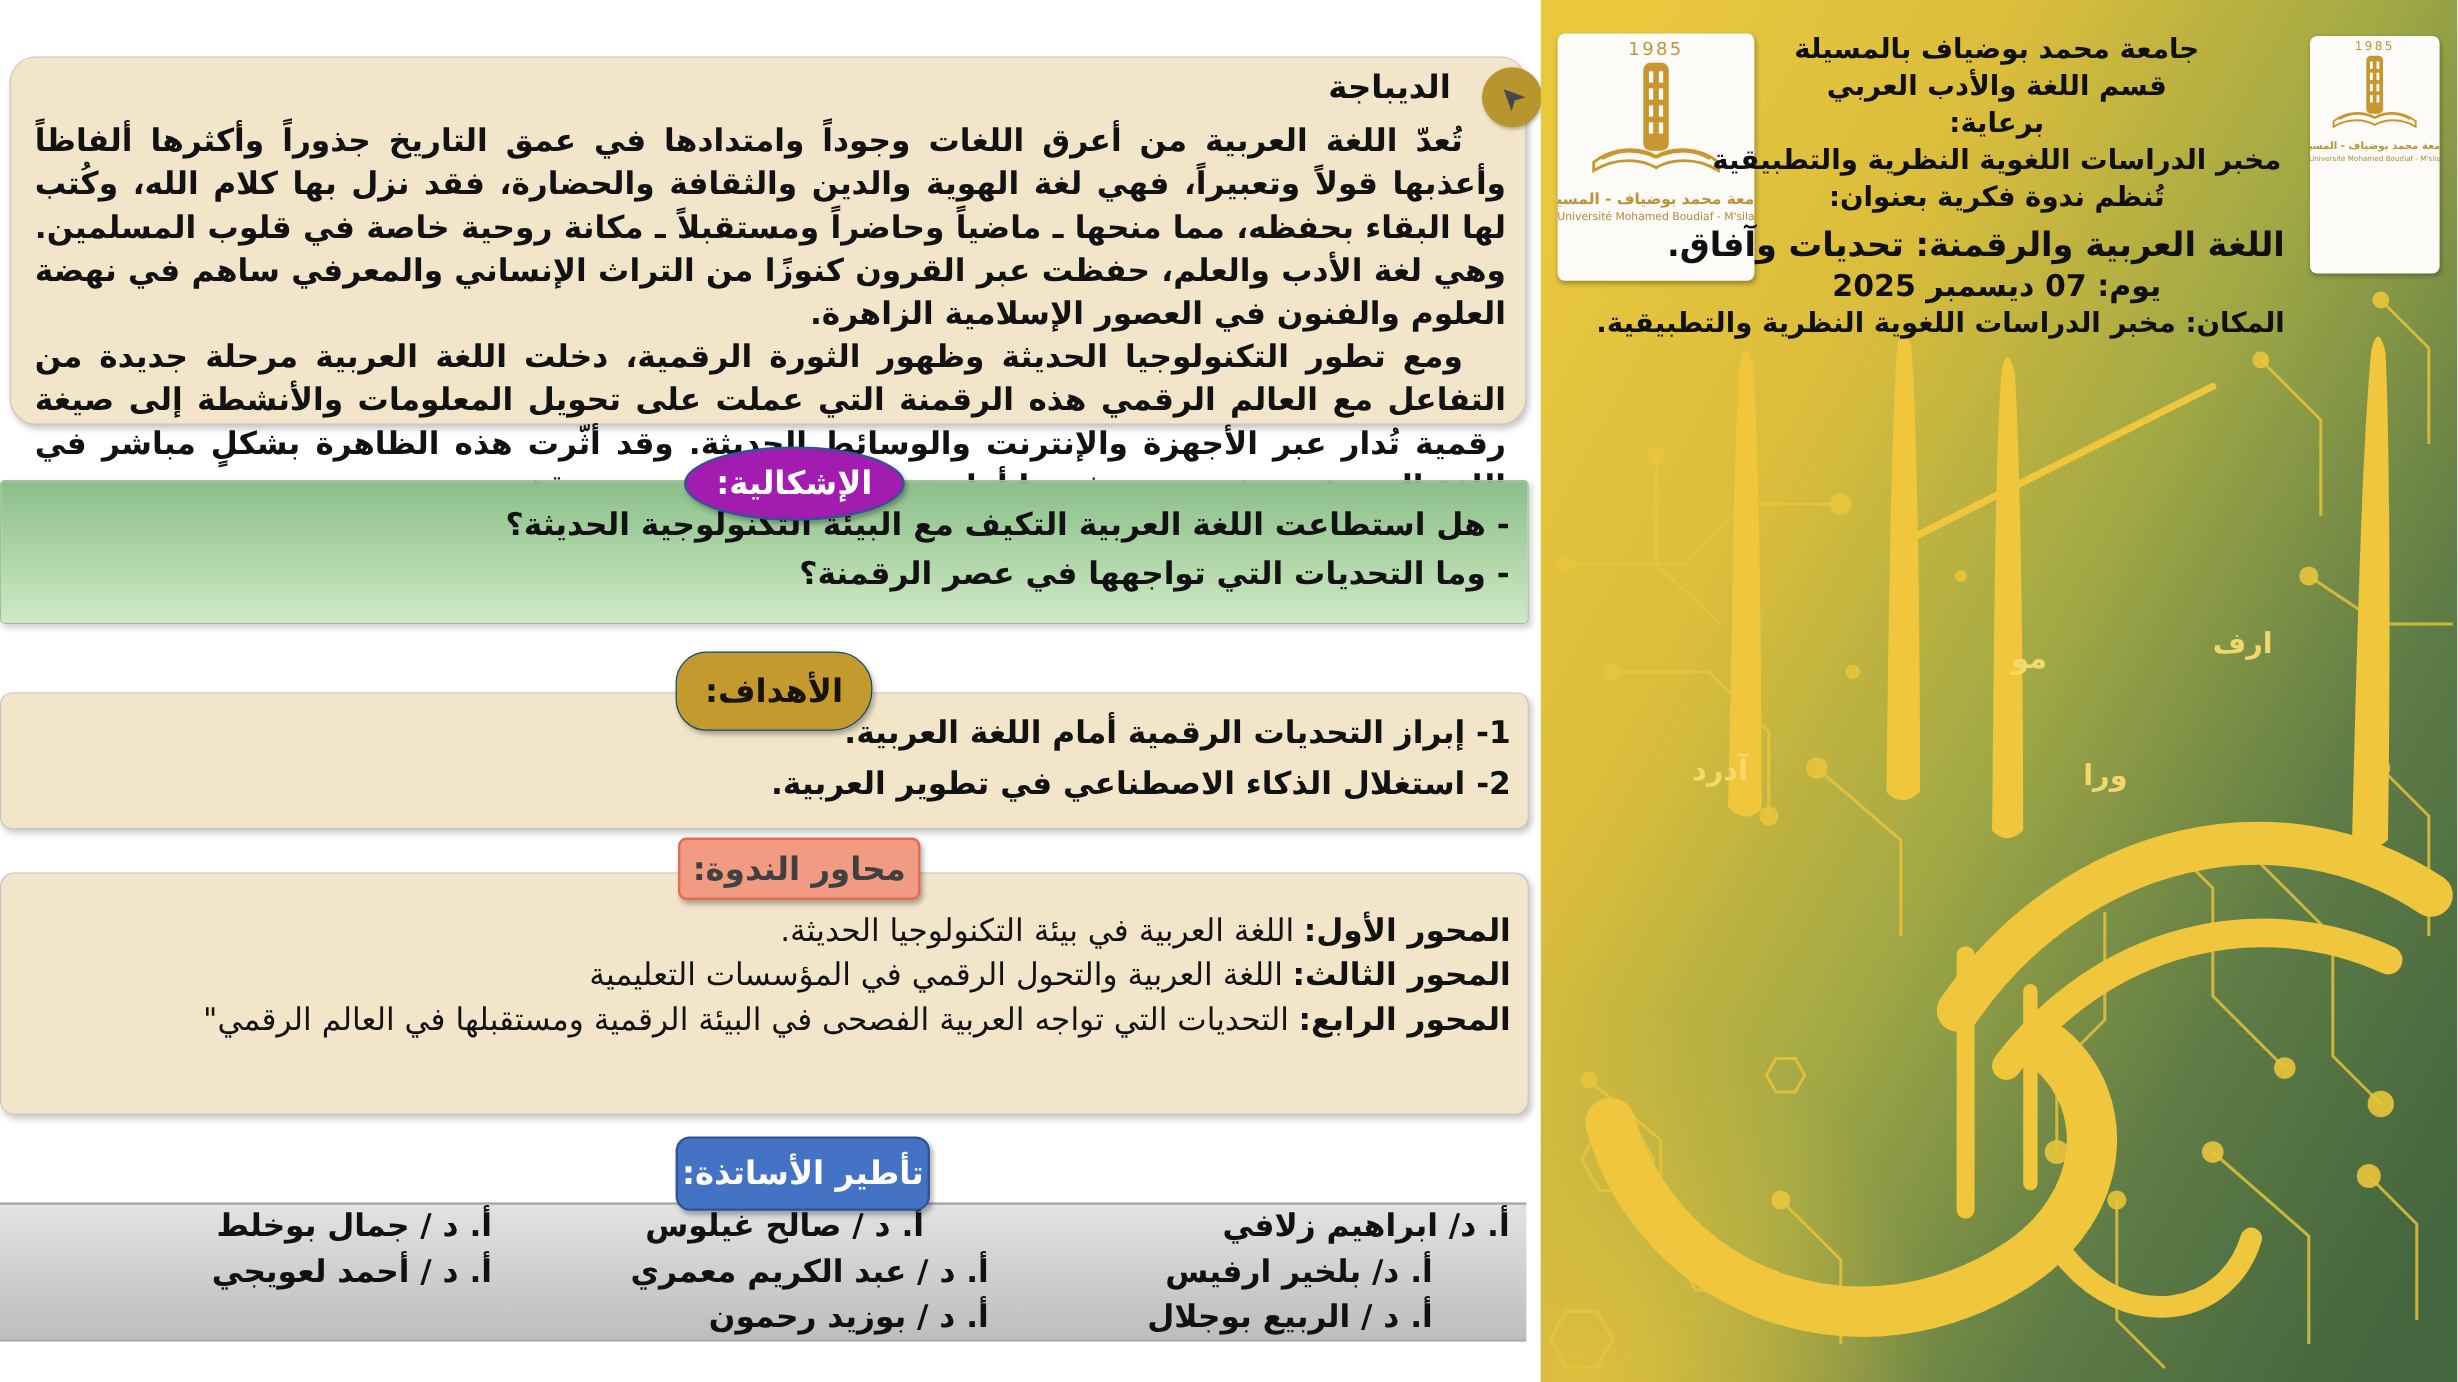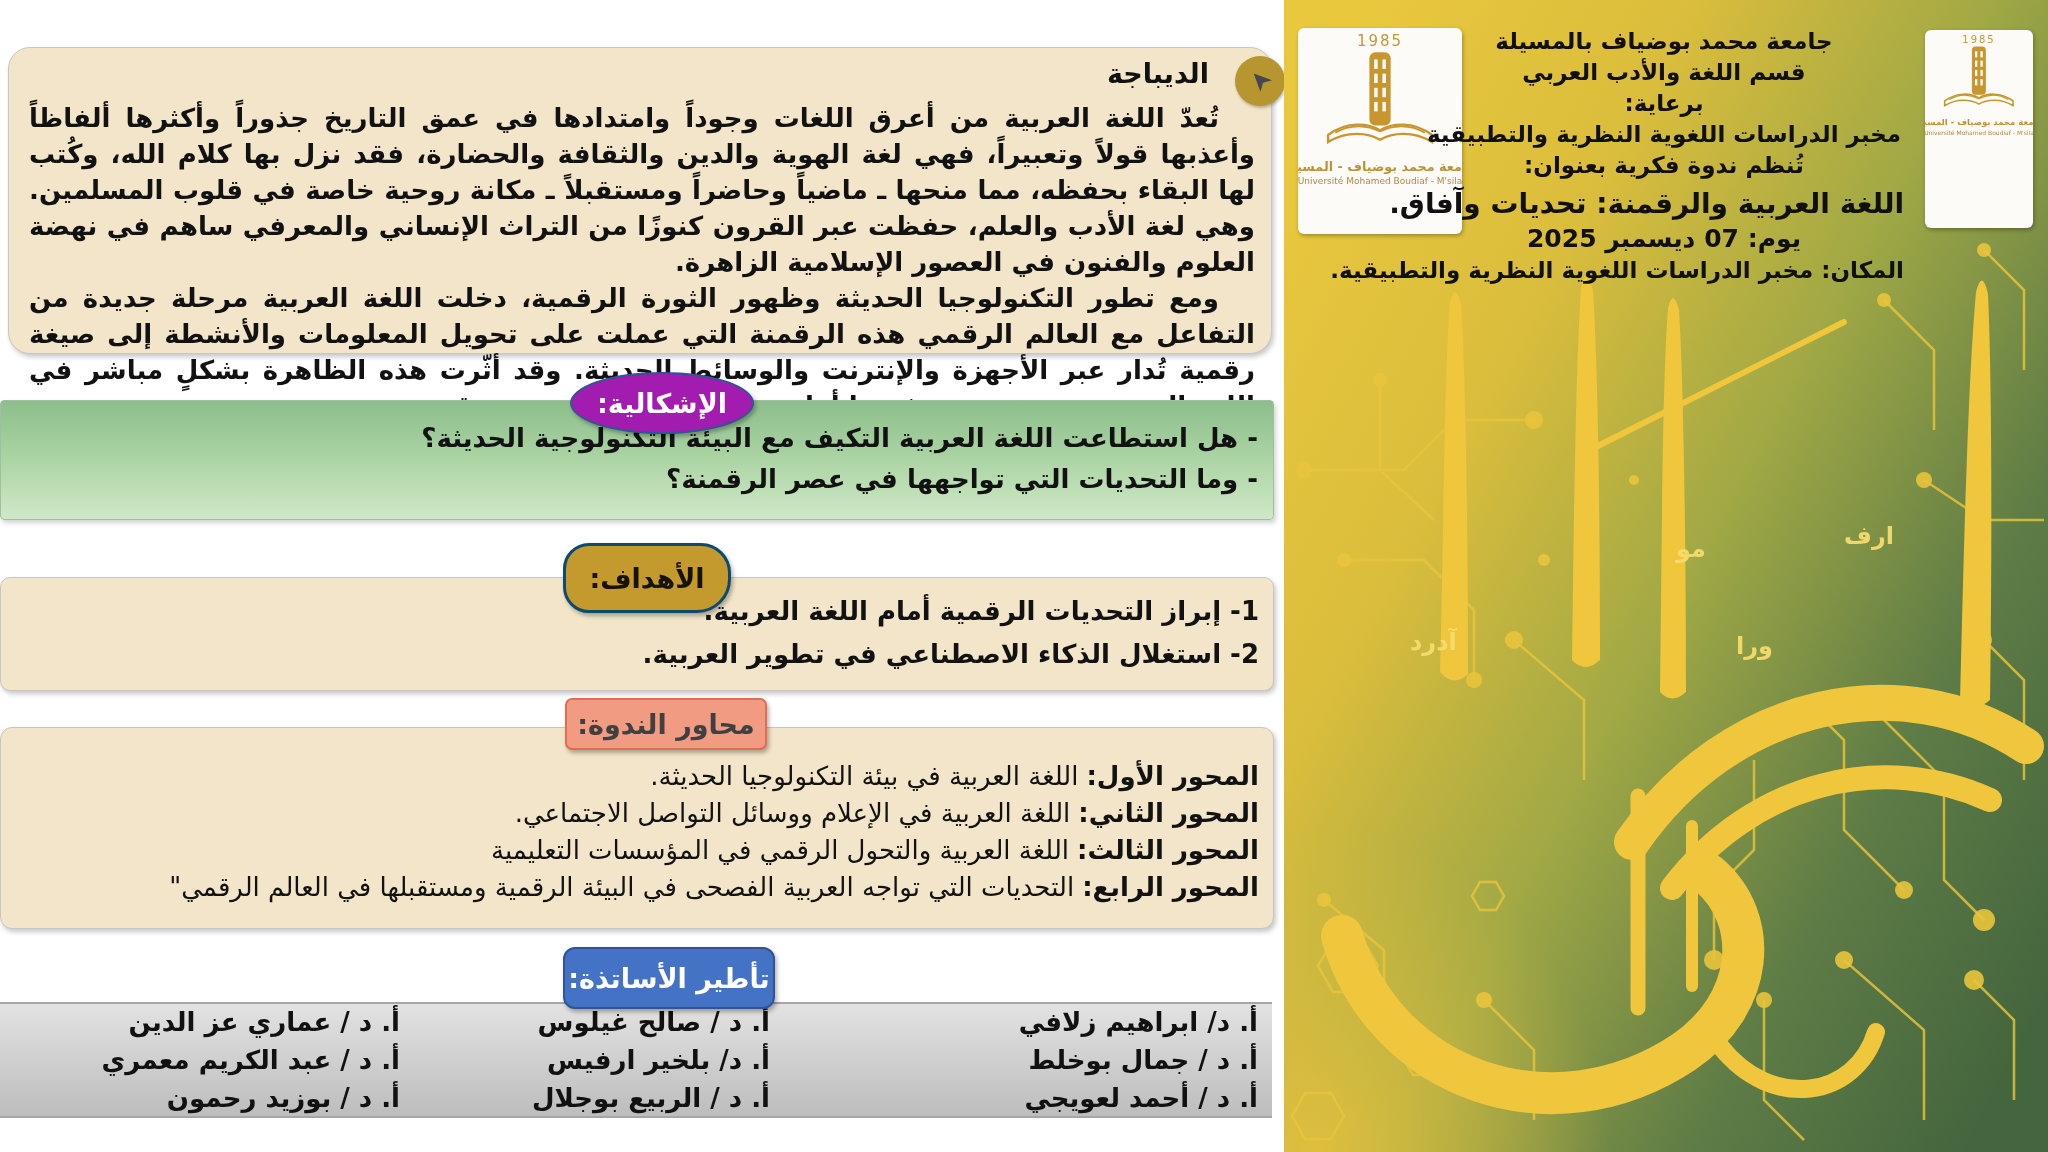--- a/index.html
+++ b/index.html
@@ -18,21 +18,21 @@
   
   .green-box{position:absolute;left:0;top:400px;width:1272px;height:118px;border:1px solid #9FBf9F;border-radius:4px;
              background:linear-gradient(to bottom,#8CBE8C 0%,#A9D2A2 45%,#CFE9C7 100%);box-shadow:2px 3px 5px rgba(0,0,0,.18);}
   .oval-label{position:absolute;left:570px;top:372px;width:180px;height:58px;border-radius:50%;
               background:#a21caf;border:2px solid #2F5597;display:flex;align-items:center;justify-content:center;
               color:#fff;font-size:27px;font-weight:bold;box-shadow:2px 3px 4px rgba(0,0,0,.3);direction:rtl;}
   .q-lines{position:absolute;left:0;top:418px;width:1272px;direction:rtl;}
   .q-line{text-align:right;padding-right:14px;font-size:26px;font-weight:bold;color:#121212;line-height:41px;}
   
   .gold-label{position:absolute;left:563px;top:543px;width:162px;height:64px;border-radius:26px 30px 34px 26px;
-              background:#C49A2F;border:3px solid #0c4a6e;display:flex;align-items:center;justify-content:center;
+              background:#C49A2F;border:1px solid #0c4a6e;display:flex;align-items:center;justify-content:center;
               color:#161204;font-size:27px;font-weight:bold;box-shadow:2px 3px 4px rgba(0,0,0,.3);direction:rtl;}
   .objectives-box{left:0;top:577px;width:1272px;height:112px;border-radius:10px;}
   .obj-lines{position:absolute;top:12px;right:0;left:0;direction:rtl;}
   .obj-line{text-align:right;padding-right:14px;font-size:26px;font-weight:bold;color:#121212;line-height:43px;}
   
   .salmon-label{position:absolute;left:565px;top:698px;width:198px;height:48px;border-radius:7px;
                 background:#F29B83;border:2px solid #E26D50;display:flex;align-items:center;justify-content:center;
                 color:#404040;font-size:27px;font-weight:bold;box-shadow:2px 3px 4px rgba(0,0,0,.3);direction:rtl;}
   .axes-box{left:0;top:727px;width:1272px;height:200px;border-radius:12px;}
   .axes-lines{position:absolute;top:30px;right:0;left:0;direction:rtl;}
@@ -101,36 +101,32 @@
     </div>
   </div>
   <div class="gold-label">الأهداف:</div>
 
   <div class="box axes-box">
     <div class="axes-lines">
       <div class="axis-line">
         <span class="axis-title">المحور الأول:</span><span>اللغة العربية في بيئة التكنولوجيا الحديثة.</span>
       </div>
       <div class="axis-line">
-        <span class="axis-title">المحور الثاني:</span><span>اللغة العربية في الإعلام ووسائل التواصل الاجتماعي.</span>
-      </div>
-      <div class="axis-line">
         <span class="axis-title">المحور الثالث:</span><span>اللغة العربية والتحول الرقمي في المؤسسات التعليمية</span>
       </div>
       <div class="axis-line">
         <span class="axis-title">المحور الرابع:</span><span>التحديات التي تواجه العربية الفصحى في البيئة الرقمية ومستقبلها في العالم الرقمي"</span>
       </div>
     </div>
   </div>
   <div class="salmon-label">محاور الندوة:</div>
 
   <div class="prof-table">
     <div class="prof-cell prof-c0">أ. د/ ابراهيم زلافي</div>
     <div class="prof-cell prof-c1">أ. د / صالح غيلوس</div>
-    <div class="prof-cell prof-c2">أ. د / عماري عز الدين</div>
     <div class="prof-cell prof-c0">أ. د / جمال بوخلط</div>
     <div class="prof-cell prof-c1">أ. د/ بلخير ارفيس</div>
     <div class="prof-cell prof-c2">أ. د / عبد الكريم معمري</div>
     <div class="prof-cell prof-c0">أ. د / أحمد لعويجي</div>
     <div class="prof-cell prof-c1">أ. د / الربيع بوجلال</div>
     <div class="prof-cell prof-c2">أ. د / بوزيد رحمون</div>
   </div>
   <div class="blue-label">تأطير الأساتذة:</div>
 
   <div class="poster">

